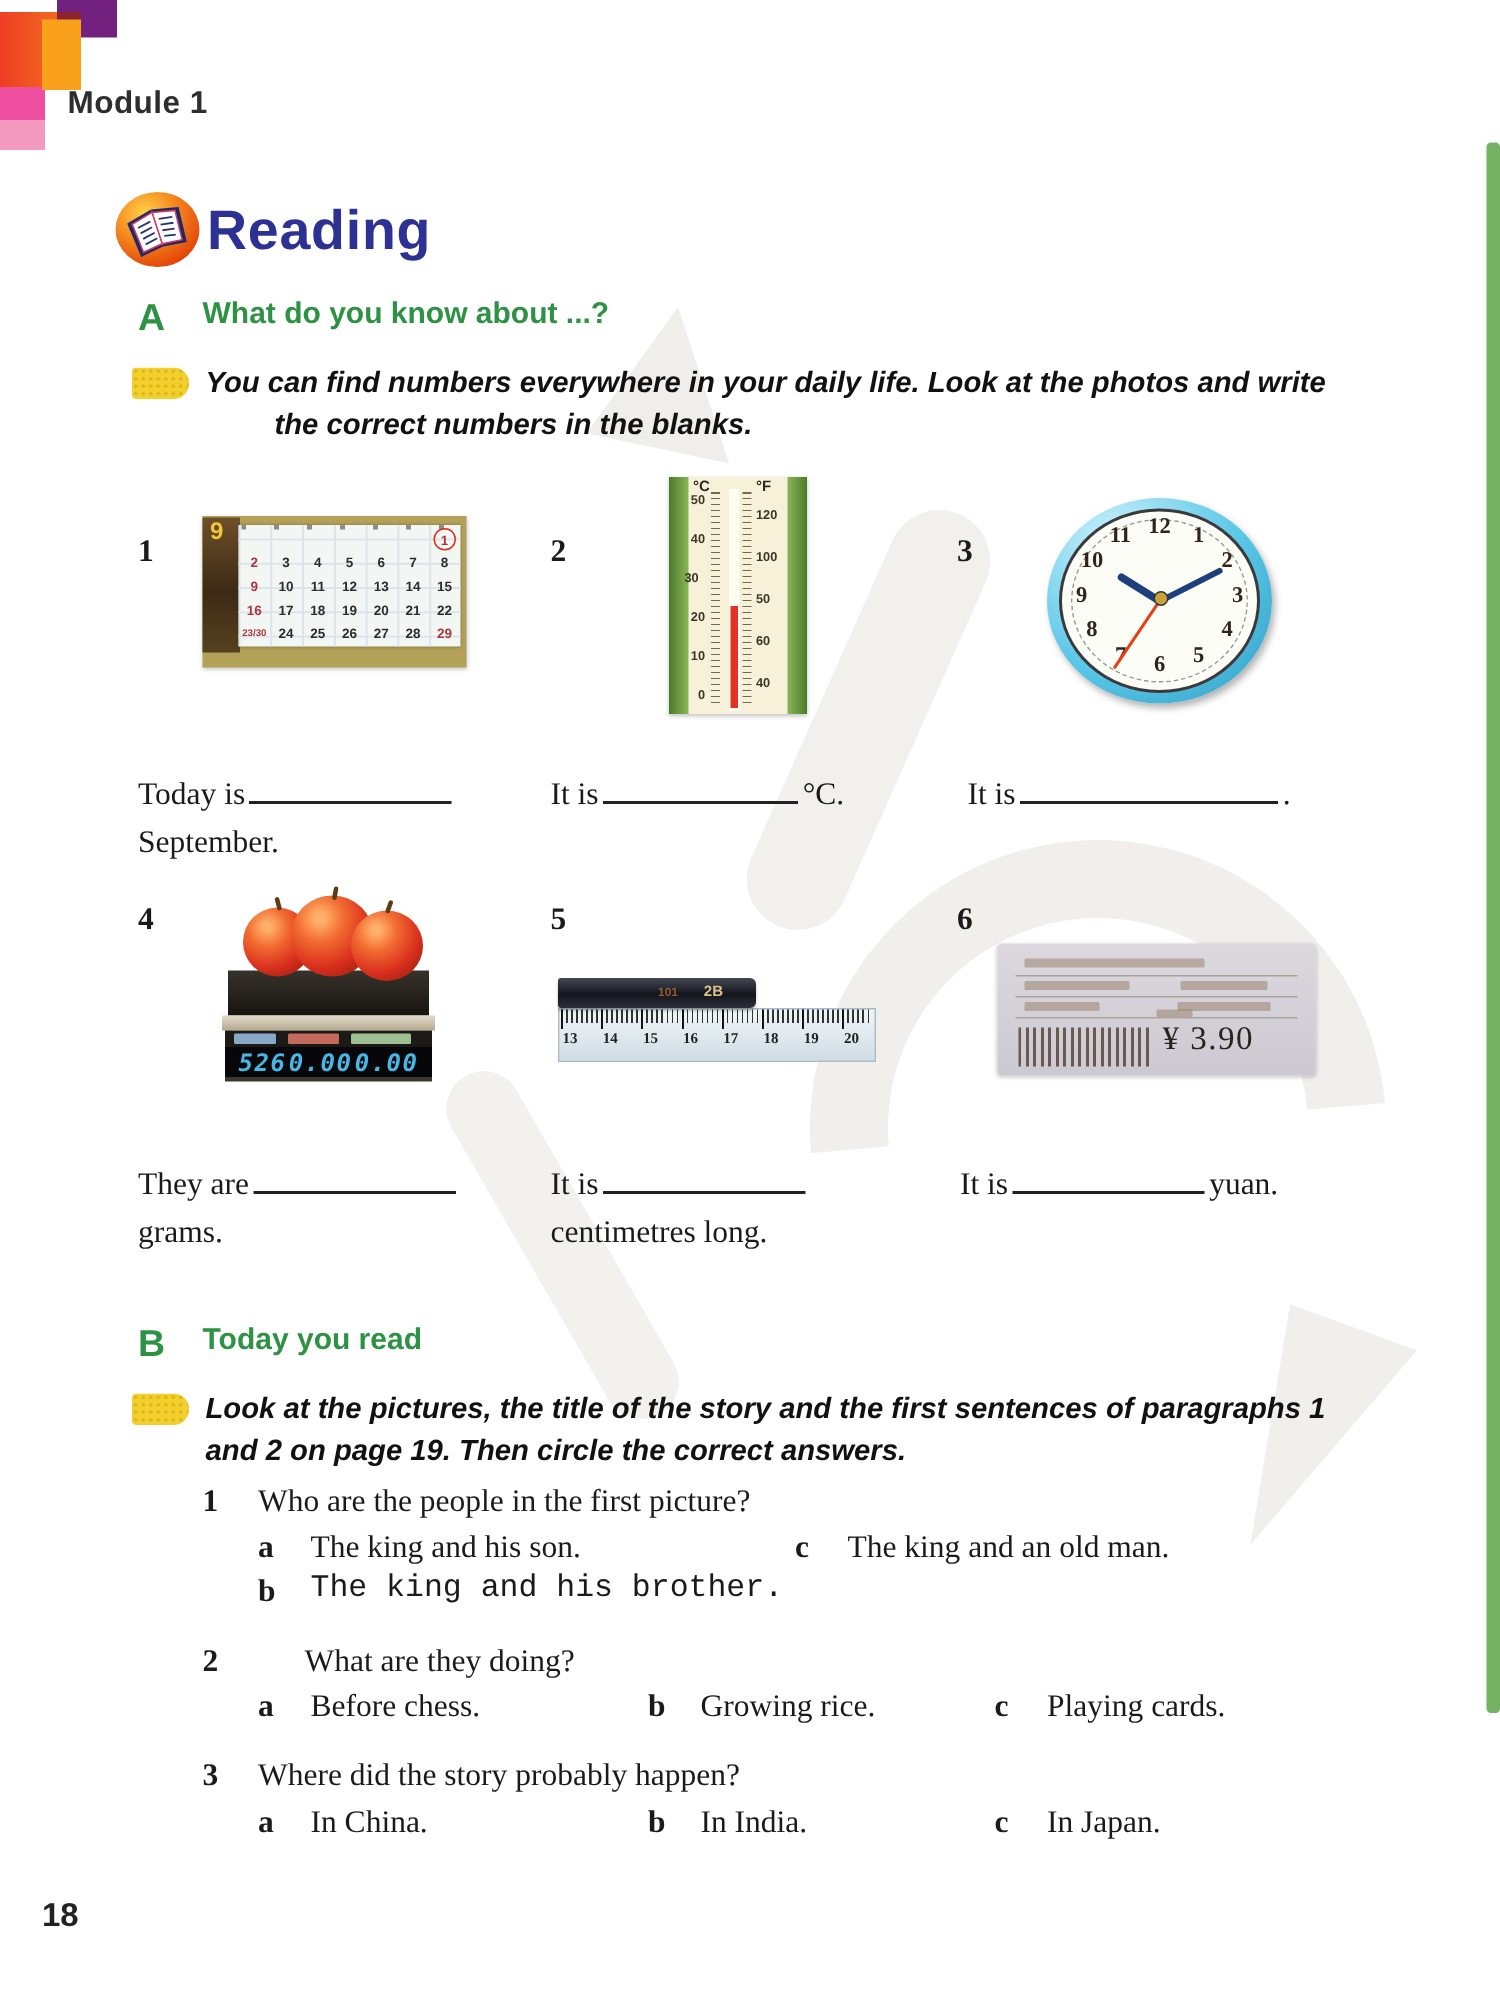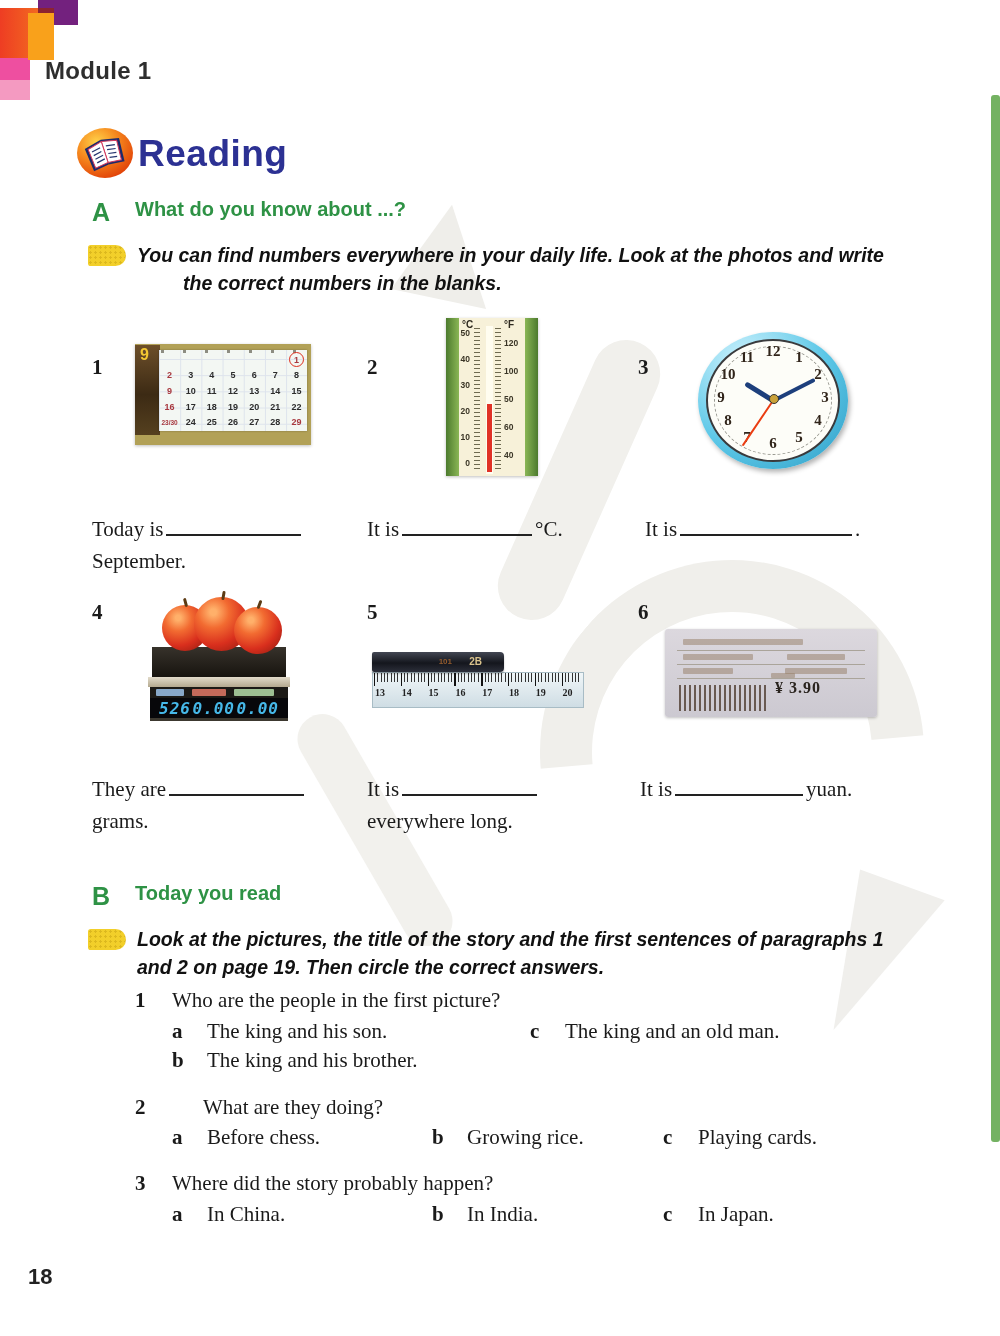--- a/index.html
+++ b/index.html
@@ -5,21 +5,21 @@
   html,body{margin:0;padding:0;background:#fff;}
   .page{position:relative;width:1000px;height:1336px;background:#ffffff;overflow:hidden;
         font-family:"Liberation Serif",serif;color:#1a1a1a;}
   .abs{position:absolute;}
   .sans{font-family:"Liberation Sans",sans-serif;}
 
   
   .sq{position:absolute;}
 
   
-  .module{left:45px;top:57px;font-size:24px;font-weight:700;color:#2e2e2e;letter-spacing:.3px;}
+  .module{left:45px;top:57px;font-size:21px;font-weight:700;color:#2e2e2e;letter-spacing:.3px;}
   .reading-title{left:138px;top:133px;font-size:37px;font-weight:800;color:#2c3193;letter-spacing:.5px;}
   .sec-letter{font-size:25px;font-weight:800;color:#2e9245;}
   .sec-title{font-size:20px;font-weight:800;color:#2e9245;}
 
   
   .tip{width:38px;height:21px;background:#f2cf2a;border-radius:3px 11px 11px 3px;
        background-image:radial-gradient(#dcb81e 1px, rgba(0,0,0,0) 1.3px);background-size:5px 5px;}
 
   .instr{font-size:19.5px;font-style:italic;font-weight:600;color:#111;
          font-family:"Liberation Sans",sans-serif;line-height:28px;}
@@ -110,21 +110,21 @@
       background:repeating-linear-gradient(90deg,#111 0 1.4px,rgba(0,0,0,0) 1.4px 26.8px);}
   .ruler-num{position:absolute;top:47px;width:16px;text-align:center;font-size:10px;font-weight:700;color:#222;}
 
   
   .pricetag{left:665px;top:629px;width:212px;height:88px;background:linear-gradient(#dcd8de,#ccc9d1);
       border-radius:3px;box-shadow:0 1px 3px rgba(0,0,0,.25);}
   .pt-bar{position:absolute;height:6px;background:rgba(148,124,100,.5);border-radius:1px;}
   .pt-line{position:absolute;height:1px;background:#aaa49a;}
   .pt-barcode{position:absolute;left:14px;top:56px;width:88px;height:26px;
       background:repeating-linear-gradient(90deg,#57453a 0 2px,rgba(0,0,0,0) 2px 5px);opacity:.85;}
-  .pt-price{position:absolute;left:110px;top:50px;font-size:16px;font-weight:700;color:#2a241e;letter-spacing:1px;}
+  .pt-price{position:absolute;left:110px;top:50px;font-size:22px;font-weight:400;color:#2a241e;letter-spacing:1px;}
 
   
   .qnum{font-weight:700;}
   .qline{font-size:21px;white-space:nowrap;}
   .optletter{font-weight:700;}
   .pagenum{left:28px;top:1264px;font-size:22px;font-weight:700;color:#222;}
 </style>
 </head>
 <body>
 
@@ -239,21 +239,21 @@
     <div class="th-green-r"></div>
     <div class="th-chan"></div>
     <div class="th-merc"></div>
     <div class="th-ticks" style="left:28px;top:10px;height:142px;"></div>
     <div class="th-ticks" style="left:49px;top:10px;height:142px;"></div>
     <div class="th-head" style="left:16px;">°C</div>
     <div class="th-head" style="left:58px;">°F</div>
     <div id="th-c">
         <span class="th-lab" style="left: 6px; top: 10px; text-align: right;">50</span>
         <span class="th-lab" style="left: 6px; top: 36px; text-align: right;">40</span>
-        <span class="th-lab" style="left: 6px; top: 62px; text-align: right;">30</span>
+        <span class="th-lab" style="left: 6px; top: 62px; text-align: center;">30</span>
         <span class="th-lab" style="left: 6px; top: 88px; text-align: right;">20</span>
         <span class="th-lab" style="left: 6px; top: 114px; text-align: right;">10</span>
         <span class="th-lab" style="left: 6px; top: 140px; text-align: right;">0</span>
       </div>
     <div id="th-f">
         <span class="th-lab" style="left: 58px; top: 20px;">120</span>
         <span class="th-lab" style="left: 58px; top: 48px;">100</span>
         <span class="th-lab" style="left: 58px; top: 76px;">50</span>
         <span class="th-lab" style="left: 58px; top: 104px;">60</span>
         <span class="th-lab" style="left: 58px; top: 132px;">40</span>
@@ -355,21 +355,21 @@
     <div class="pt-price">¥ 3.90</div>
   </div>
 
   <div class="abs cap z1" style="left:92px;top:774px;">
     <span>They are</span><span class="blank" style="width:135px;"></span>
   </div>
   <div class="abs cap z1" style="left:92px;top:806px;">grams.</div>
   <div class="abs cap z1" style="left:367px;top:774px;">
     <span>It is</span><span class="blank" style="width:135px;"></span>
   </div>
-  <div class="abs cap z1" style="left:367px;top:806px;">everywhere long.</div>
+  <div class="abs cap z1" style="left:367px;top:806px;">centimetres long.</div>
   <div class="abs cap z1" style="left:640px;top:774px;">
     <span>It is</span><span class="blank" style="width:128px;"></span><span>yuan.</span>
   </div>
 
   <div class="abs sec-letter sans z1" style="left:92px;top:882px;">B</div>
   <div class="abs sec-title sans z1" style="left:135px;top:882px;">Today you read</div>
 
   <div class="abs tip z1" style="left:88px;top:929px;"></div>
   <div class="abs instr z1" style="left:137px;top:925px;">Look at the pictures, the title of the story and the first sentences of paragraphs 1</div>
   <div class="abs instr z1" style="left:137px;top:953px;">and 2 on page 19. Then circle the correct answers.</div>
@@ -377,21 +377,21 @@
   <div class="abs qline qnum z1" style="left:135px;top:988px;">1</div>
   <div class="abs qline z1" style="left:172px;top:988px;">Who are the people in the first picture?</div>
   <div class="abs qline z1" style="left:135px;top:1019px;width:800px;">
     <span class="abs optletter" style="left:37px;">a</span>
     <span class="abs" style="left:72px;">The king and his son.</span>
     <span class="abs optletter" style="left:395px;">c</span>
     <span class="abs" style="left:430px;">The king and an old man.</span>
   </div>
   <div class="abs qline z1" style="left:135px;top:1048px;width:800px;">
     <span class="abs optletter" style="left:37px;">b</span>
-    <span class="abs" style="left:72px;">The king and his brother.</span>
+    <span class="abs" style="left:72px;font-family:Liberation Mono, monospace;">The king and his brother.</span>
   </div>
 
   <div class="abs qline qnum z1" style="left:135px;top:1095px;">2</div>
   <div class="abs qline z1" style="left:172px;top:1095px;margin-left:31px;">What are they doing?</div>
   <div class="abs qline z1" style="left:135px;top:1125px;width:800px;">
     <span class="abs optletter" style="left:37px;">a</span>
     <span class="abs" style="left:72px;">Before chess.</span>
     <span class="abs optletter" style="left:297px;">b</span>
     <span class="abs" style="left:332px;">Growing rice.</span>
     <span class="abs optletter" style="left:528px;">c</span>

